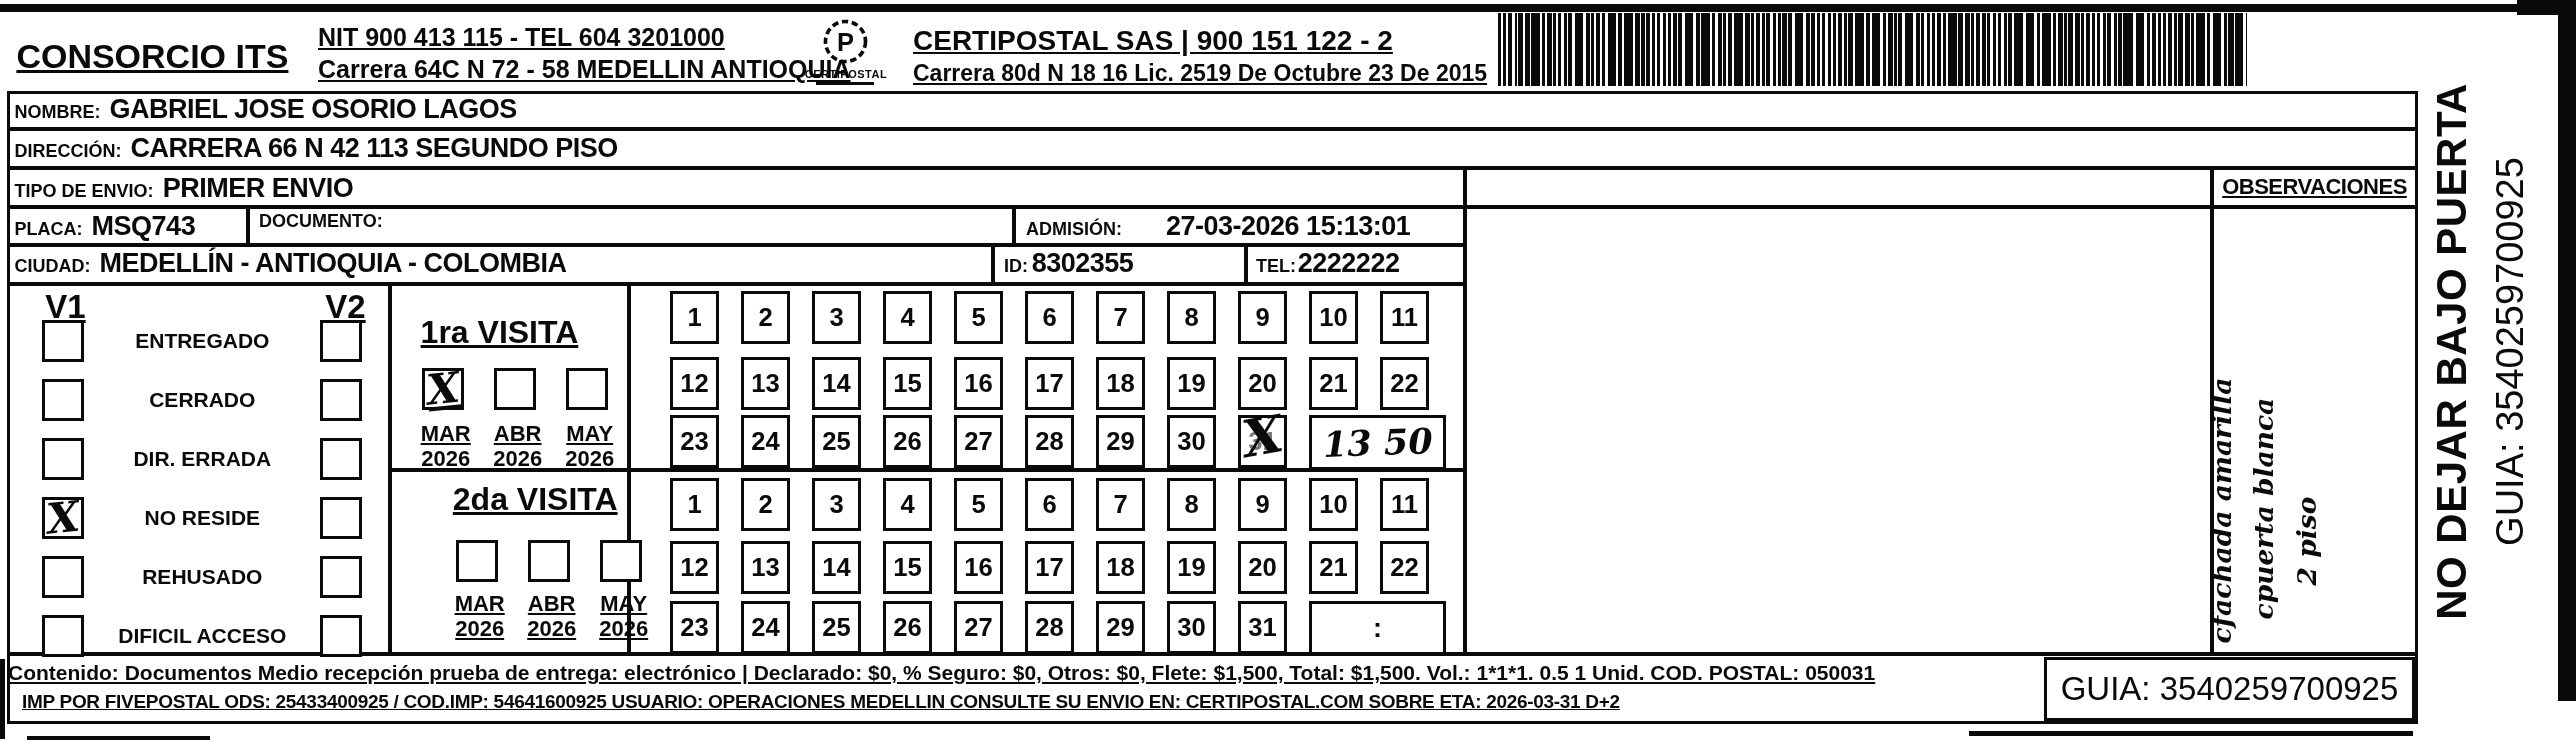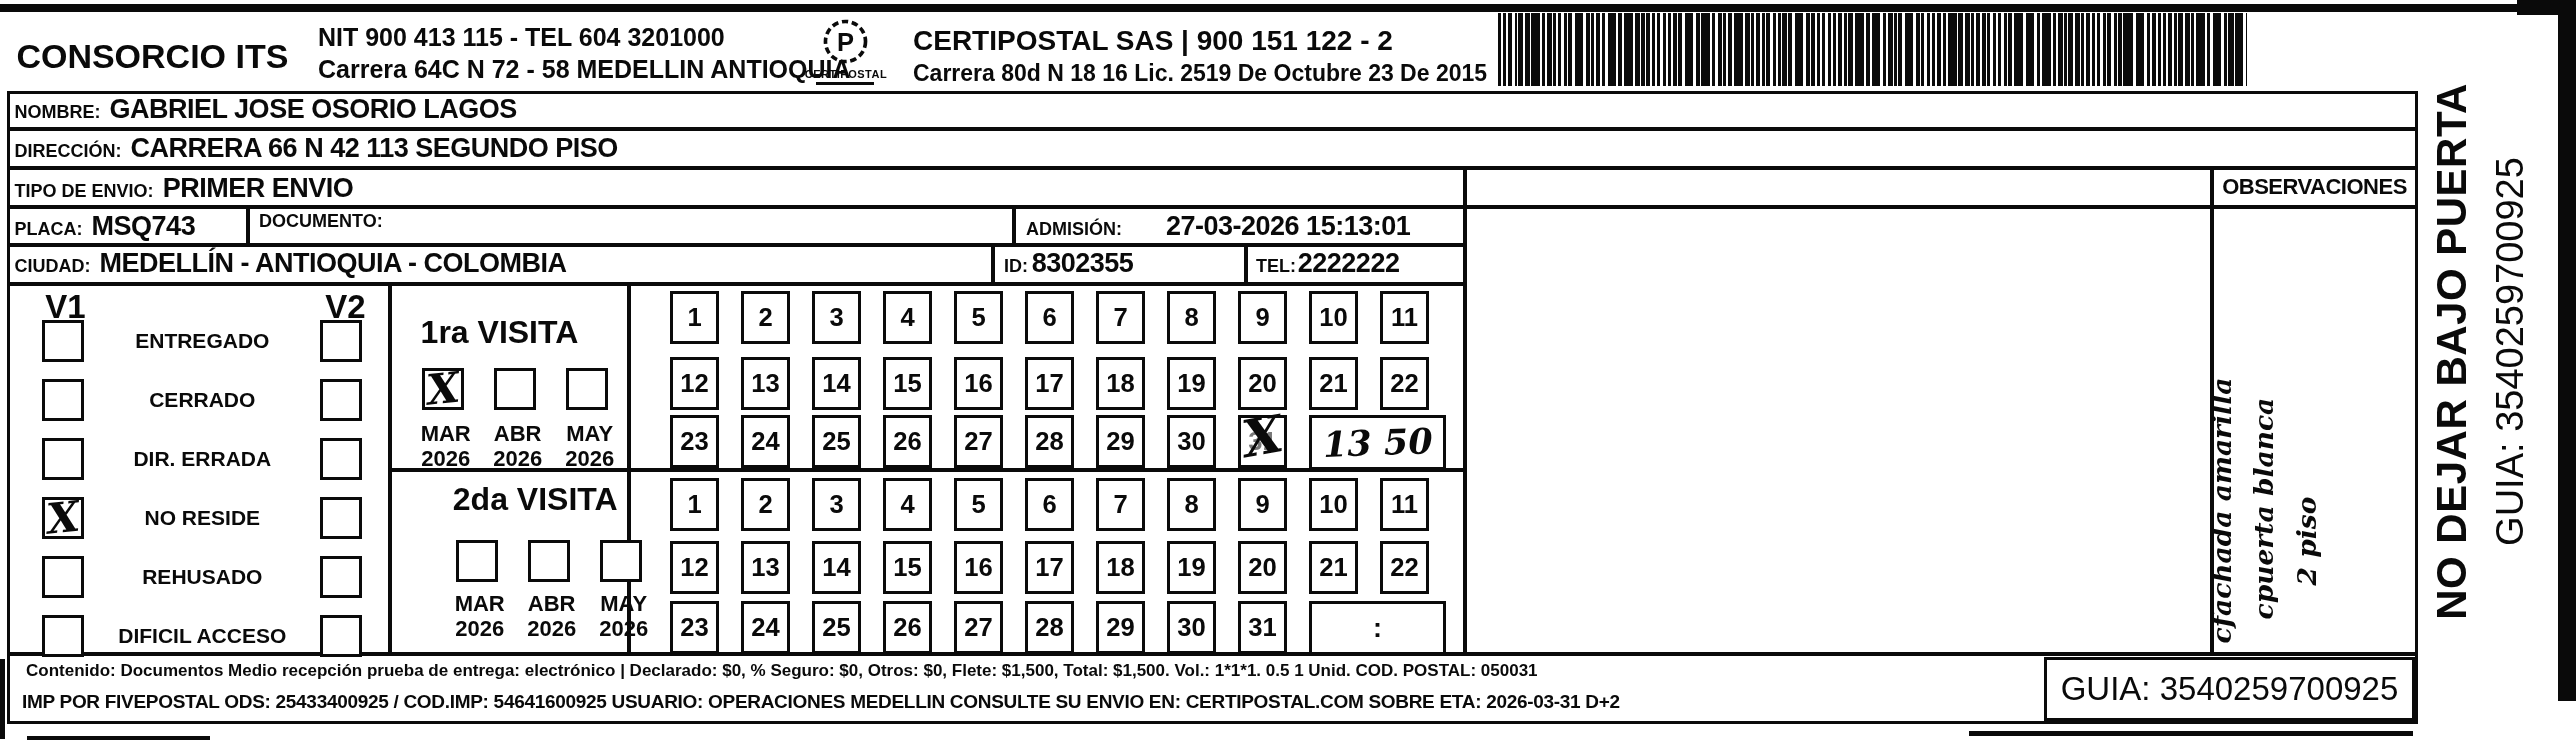--- a/index.html
+++ b/index.html
@@ -1,18 +1,18 @@
 <!DOCTYPE html>
 <html style="font-size:14.6px"><head>
 <meta charset="utf-8">
 <style>
   html,body{margin:0;padding:0;background:#fff;}
   .page{position:relative;width:2576px;height:743px;background:#fff;overflow:hidden;
         font-family:"Liberation Sans",sans-serif;color:#0a0a0a;}
-  .abs{position:absolute;}
+  .abs{position:absolute;text-decoration:underline;}
   .line{position:absolute;background:#0a0a0a;}
   .b{font-weight:700;}
   .nw{white-space:nowrap;}
   
   .kv{position:absolute;display:flex;align-items:baseline;gap:9px;white-space:nowrap;}
   .kv .k{font-weight:700;font-size:18px;}
   .kv .v{font-weight:700;font-size:27px;letter-spacing:-0.5px;}
   
   .frame{position:absolute;box-sizing:border-box;border:3.7px solid #0a0a0a;background:transparent;}
   .cbox{box-sizing:border-box;width:42px;height:42px;border:3.7px solid #0a0a0a;background:#fff;
@@ -317,18 +317,18 @@
       <div class="oline">cfachada amarilla</div>
       <div class="oline">cpuerta blanca</div>
       <div class="oline">2 piso</div>
     </div>
 
   <div class="side-rot">
     <div class="s1">NO DEJAR BAJO PUERTA</div>
     <div class="s2">GUIA: 3540259700925</div>
   </div>
 
-  <div class="abs b nw" style="left:26px;top:661px;font-size:17px;">Contenido: Documentos Medio recepción prueba de entrega: electrónico | Declarado: $0, % Seguro: $0, Otros: $0, Flete: $1,500, Total: $1,500. Vol.: 1*1*1. 0.5  1 Unid. COD. POSTAL: 050031</div>
+  <div class="abs b nw" style="left:8px;top:661px;font-size:21px;">Contenido: Documentos Medio recepción prueba de entrega: electrónico | Declarado: $0, % Seguro: $0, Otros: $0, Flete: $1,500, Total: $1,500. Vol.: 1*1*1. 0.5  1 Unid. COD. POSTAL: 050031</div>
   <div class="abs b nw" style="left:22px;top:691px;font-size:19px;letter-spacing:-0.3px;">IMP POR FIVEPOSTAL ODS: 25433400925 / COD.IMP: 54641600925 USUARIO: OPERACIONES MEDELLIN CONSULTE SU ENVIO EN: CERTIPOSTAL.COM SOBRE ETA: 2026-03-31 D+2</div>
   <div class="guia-box">GUIA: 3540259700925</div>
 
 </div>
 
 
 </body></html>

